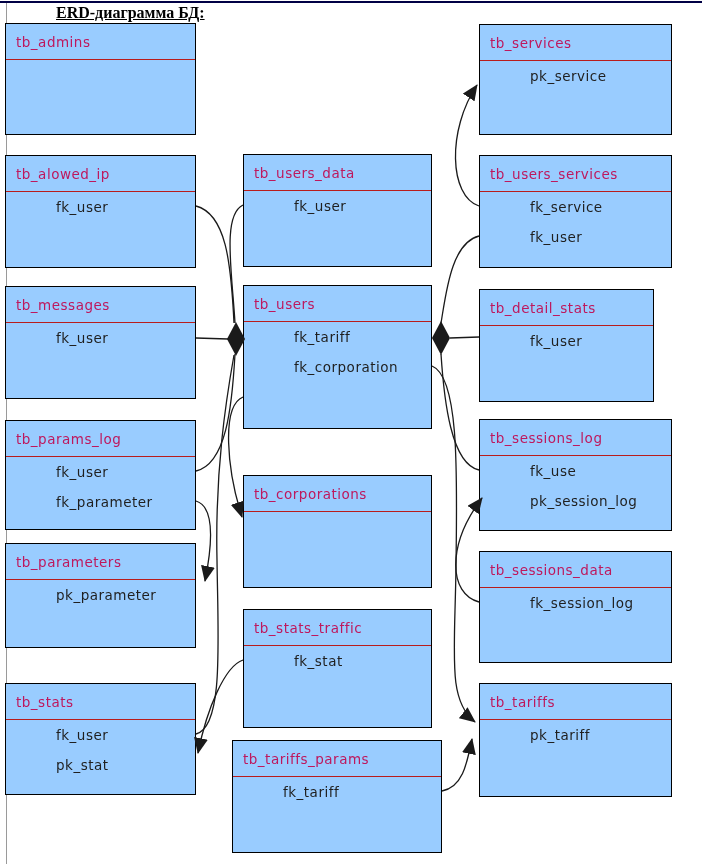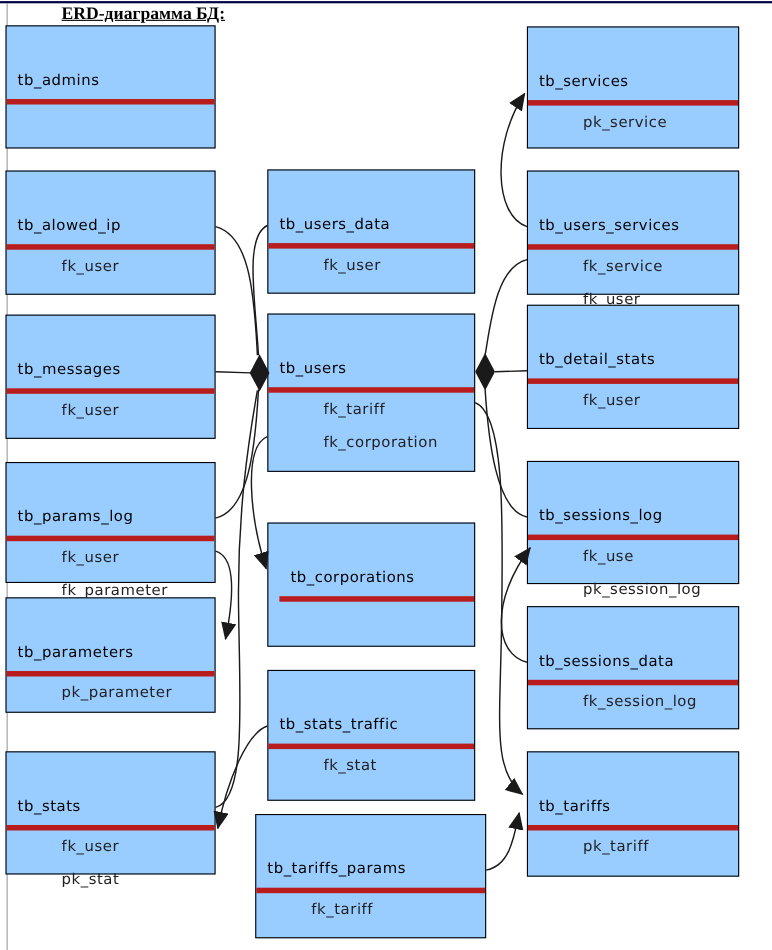--- a/index.html
+++ b/index.html
@@ -3,22 +3,22 @@
 <meta charset="utf-8">
 <style>
   html,body{margin:0;padding:0;background:#fff;}
   .canvas{position:relative;width:702px;height:864px;background:#fff;overflow:hidden;
           font-family:"DejaVu Sans","Liberation Sans",sans-serif;}
   .top-rule{position:absolute;left:0;top:1px;width:702px;height:2px;background:var(--top-rule,#000045);}
   .left-rule{position:absolute;left:6px;top:3px;width:1px;height:861px;background:#9a9a9a;}
   .title{position:absolute;left:56px;top:4px;font-family:"Liberation Serif","DejaVu Serif",serif;
          font-weight:bold;font-size:16px;color:#000;text-decoration:underline;white-space:nowrap;}
   .entity{position:absolute;background:var(--entity-fill,#99ccff);border:1px solid #000;box-sizing:border-box;z-index:1;}
-  .ehead{height:35px;border-bottom:5px solid #b91c1c;display:flex;align-items:center;padding-left:10px;
-         font-size:13.5px;letter-spacing:.5px;color:#000000;white-space:nowrap;margin-top:31px;}
+  .ehead{height:35px;border-bottom:1px solid #b91c1c;display:flex;align-items:center;padding-left:10px;
+         font-size:13.5px;letter-spacing:.5px;color:#be185d;white-space:nowrap;}
   .field{height:30px;display:flex;align-items:center;padding-left:10px;
          font-size:13.5px;letter-spacing:.5px;color:#1f1f1f;white-space:nowrap;margin-left:40px;}
   #lines{position:absolute;left:0;top:0;z-index:5;pointer-events:none;}
   #lines path{fill:none;stroke:var(--line,#1a1a1a);stroke-width:1.3px;}
   #lines .node{fill:var(--line,#1a1a1a);stroke:none;}
 </style>
 </head>
 <body>
 
 <div class="canvas">
@@ -62,21 +62,21 @@
     <div class="ehead">tb_users_data</div>
     <div class="field">fk_user</div>
   </div>
 
   <div class="entity" style="left:243px;top:285px;width:189px;height:144px;">
     <div class="ehead">tb_users</div>
     <div class="field">fk_tariff</div>
     <div class="field">fk_corporation</div>
   </div>
 
-  <div class="entity" style="left:243px;top:475px;width:189px;height:113px;padding-left:10px;">
+  <div class="entity" style="left:243px;top:475px;width:189px;height:113px;">
     <div class="ehead">tb_corporations</div>
   </div>
 
   <div class="entity" style="left:243px;top:609px;width:189px;height:119px;">
     <div class="ehead">tb_stats_traffic</div>
     <div class="field">fk_stat</div>
   </div>
 
   <div class="entity" style="left:232px;top:740px;width:210px;height:113px;">
     <div class="ehead">tb_tariffs_params</div>
@@ -87,21 +87,21 @@
     <div class="ehead">tb_services</div>
     <div class="field">pk_service</div>
   </div>
 
   <div class="entity" style="left:479px;top:155px;width:193px;height:113px;">
     <div class="ehead">tb_users_services</div>
     <div class="field">fk_service</div>
     <div class="field">fk_user</div>
   </div>
 
-  <div class="entity" style="left:479px;top:277px;width:193px;height:113px;">
+  <div class="entity" style="left:479px;top:289px;width:175px;height:113px;">
     <div class="ehead">tb_detail_stats</div>
     <div class="field">fk_user</div>
   </div>
 
   <div class="entity" style="left:479px;top:419px;width:193px;height:112px;">
     <div class="ehead">tb_sessions_log</div>
     <div class="field">fk_use</div>
     <div class="field">pk_session_log</div>
   </div>
 

